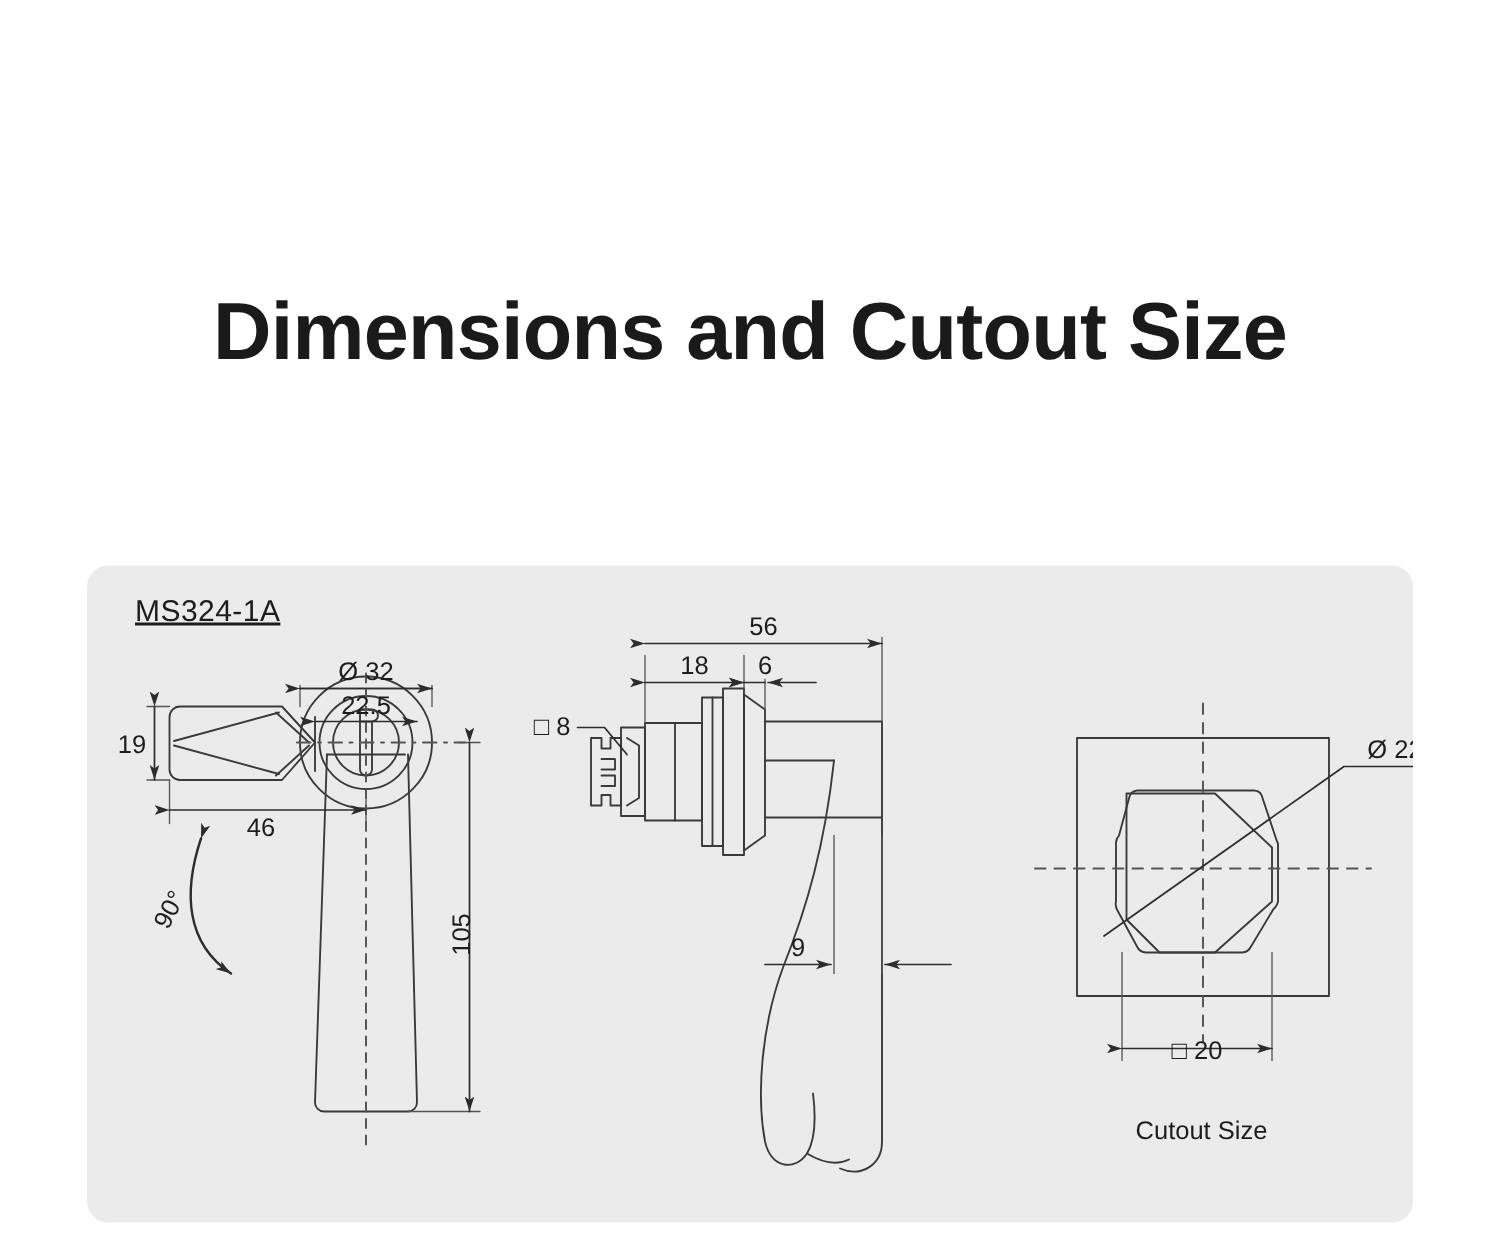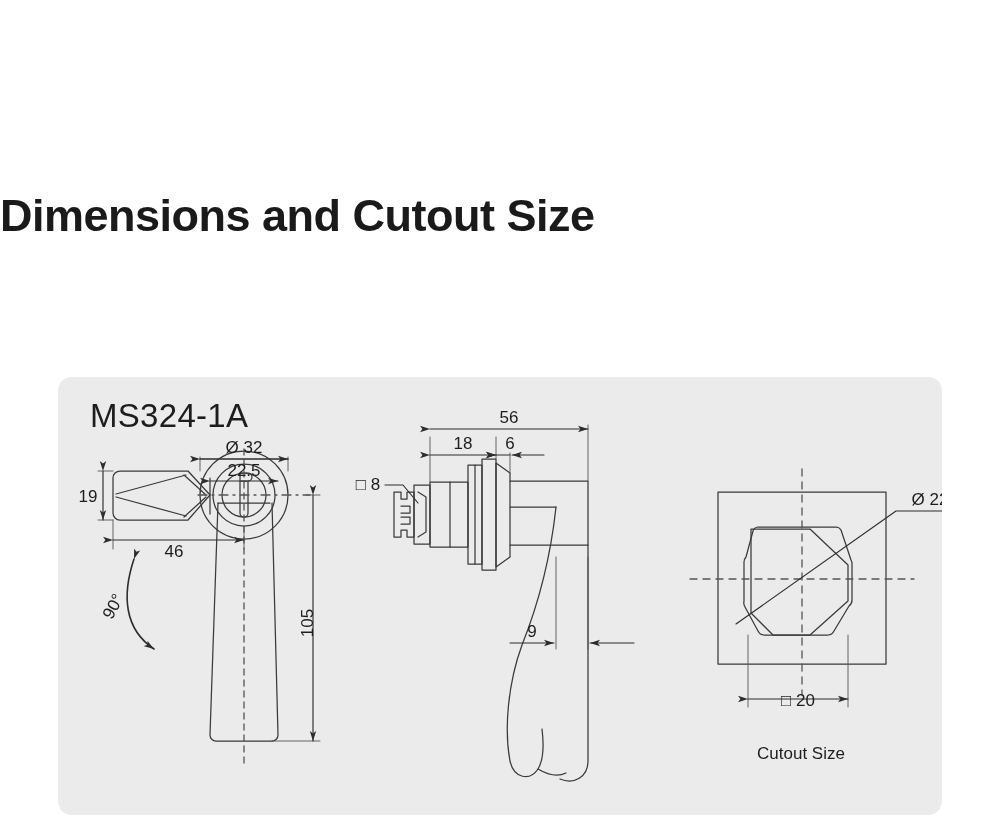--- a/index.html
+++ b/index.html
@@ -14,41 +14,43 @@
   #page {
     position: relative;
     width: 1000px;
     height: 831px;
     background: #ffffff;
   }
   #page-title {
     position: absolute;
     left: 0; top: 190px;
     width: 1000px;
+    text-align: center;
     font-family: "Liberation Sans", sans-serif;
-    font-size: 45px;
+    font-size: 54px;
     font-weight: bold;
     color: #1a1a1a;
     letter-spacing: -0.5px;
     white-space: nowrap;
   }
   #drawing-panel {
     position: absolute;
     left: 58px; top: 377px;
     width: 884px; height: 438px;
     background: #ebebeb;
     border-radius: 14px;
   }
   #part-number {
     position: absolute;
     left: 32px; top: 20px;
-    font-size: 33px;
+    font-size: 20px;
     font-weight: 500;
     color: #1d1d1d;
     letter-spacing: 0.3px;
+    text-decoration: underline;
   }
   #drawing-svg {
     position: absolute;
     left: 0; top: 0;
     width: 884px; height: 438px;
     display: block;
   }
   .cap {
     font-size: 17px;
     fill: #1d1d1d;

